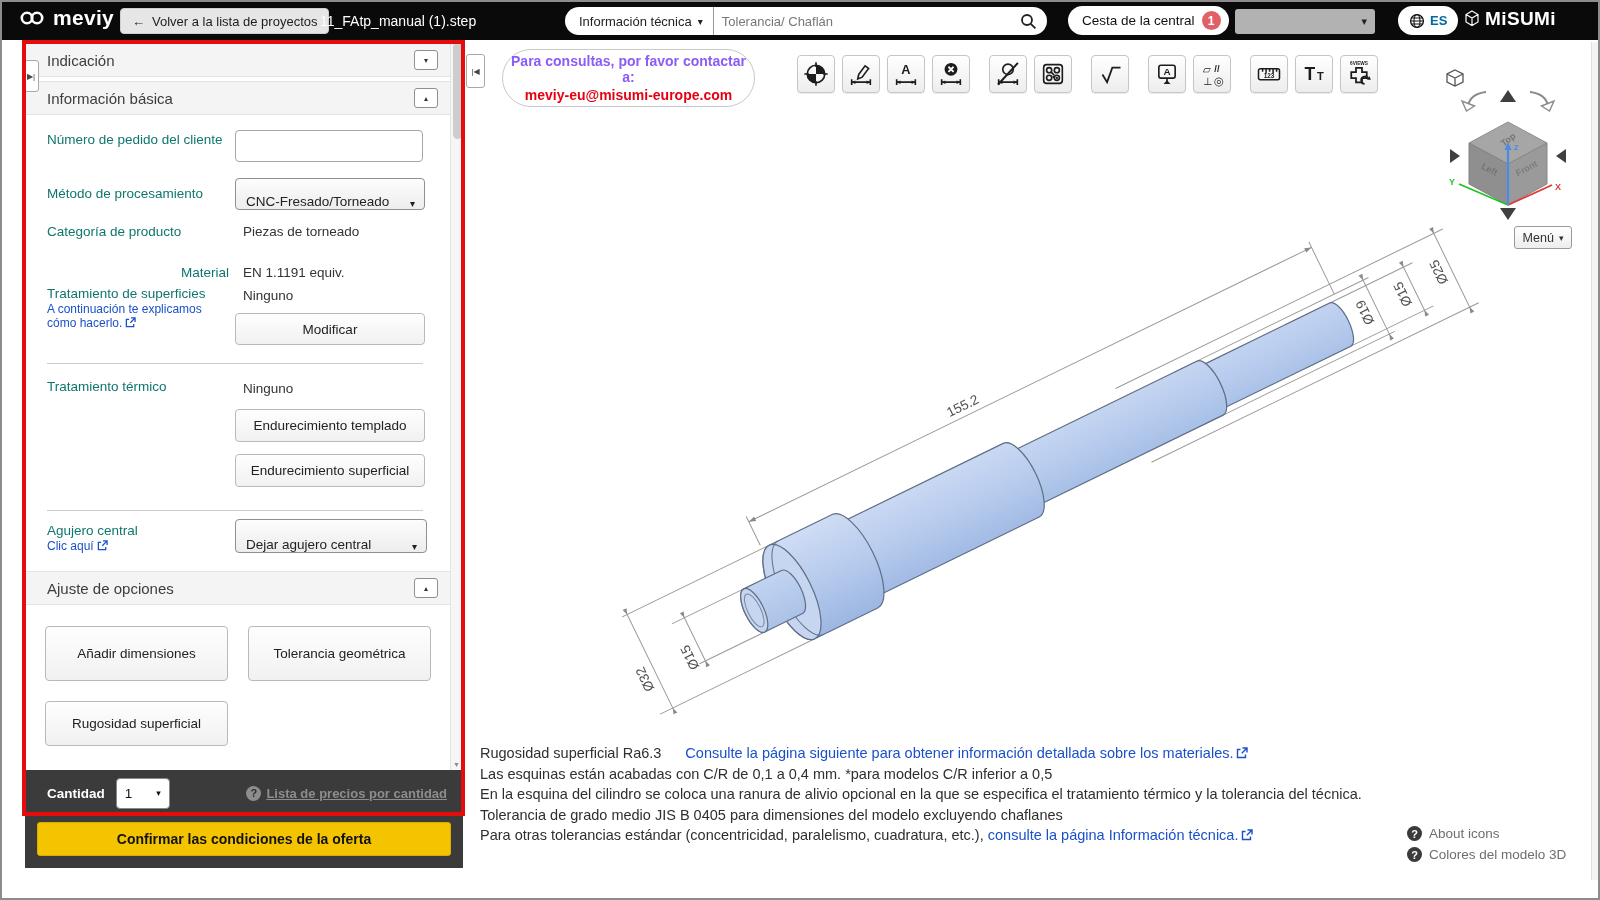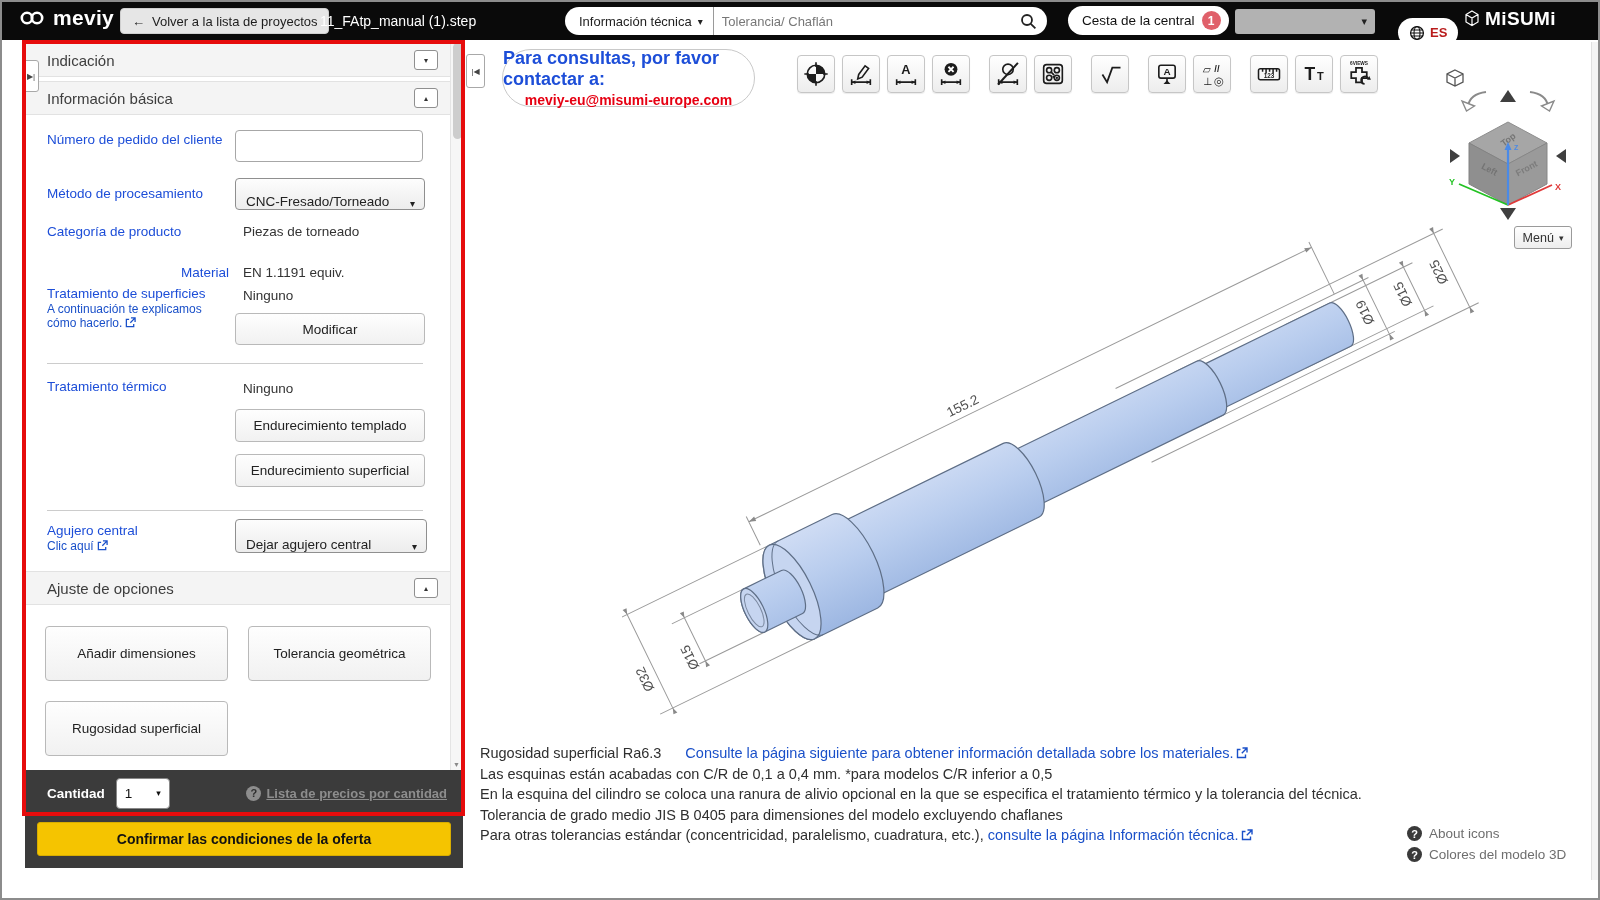--- a/index.html
+++ b/index.html
@@ -16,32 +16,32 @@
     background:#e6e6e6; border:1px solid #cfcfcf; border-radius:4px; padding:0 11px; font-size:13px; color:#1d1d1d; cursor:pointer;}
   .filename { position:absolute; left:318px; top:0; height:38px; line-height:38px; color:#fff; font-size:14px; }
   .searchwrap { position:absolute; left:563px; top:5px; width:482px; height:28px; background:#fff; border-radius:14px; display:flex; align-items:center; overflow:hidden; }
   .search-cat { display:flex; align-items:center; gap:6px; padding:0 10px 0 14px; height:100%; border-right:1px solid #9a9a9a; font-size:13px; color:#222; cursor:pointer; white-space:nowrap;}
   .search-input { flex:1; border:none; outline:none; font-size:13px; color:#333; padding:0 8px; font-family:"Liberation Sans",sans-serif;}
   .search-input::placeholder { color:#777; }
   .mag { margin-right:10px; }
   .cart-pill { position:absolute; left:1066px; top:4px; height:29px; background:#fff; border-radius:15px; display:flex; align-items:center; gap:7px; padding:0 8px 0 14px; font-size:13.5px; color:#111; cursor:pointer; }
   .cart-badge { width:19px; height:19px; border-radius:50%; background:#e0606a; color:#fff; font-size:12px; font-weight:bold; display:flex; align-items:center; justify-content:center; }
   .gray-select { position:absolute; left:1233px; top:7px; width:140px; height:25px; background:#b2b2b2; border-radius:3px; display:flex; align-items:center; justify-content:flex-end; padding-right:8px; color:#222; font-size:11px; cursor:pointer;}
-  .lang-pill { position:absolute; left:1396px; top:16px; height:29px; background:#fff; border-radius:15px; display:flex; align-items:center; gap:5px; padding:0 11px; font-size:13px; font-weight:bold; color:#b91c1c; cursor:pointer; }
+  .lang-pill { position:absolute; left:1396px; top:4px; height:29px; background:#fff; border-radius:15px; display:flex; align-items:center; gap:5px; padding:0 11px; font-size:13px; font-weight:bold; color:#0369a1; cursor:pointer; }
   .misumi { position:absolute; left:1462px; top:6px; display:flex; align-items:center; gap:5px; color:#fff; font-size:19px; font-weight:800; letter-spacing:.4px; }
 
   
   .sidebar { position:absolute; left:23px; top:38px; width:438px; height:730px; background:#fff; }
   .sb-scroll { position:absolute; right:0; top:0; width:13px; height:100%; background:#f6f6f6; border-left:1px solid #e4e4e4; }
   .sb-thumb { position:absolute; left:2px; top:3px; width:9px; height:96px; background:#cdcdcd; border-radius:5px; }
   .sb-down { position:absolute; left:2px; bottom:2px; font-size:7px; color:#8a8a8a; }
   .hdr { position:absolute; left:0; width:425px; height:34px; background:#f4f4f4; border-top:1px solid #e2e2e2; border-bottom:1px solid #e2e2e2; display:flex; align-items:center; justify-content:space-between; padding:0 12px 0 22px; }
   .hdr-t { font-size:15px; color:#3d3d3d; }
   .tgl { width:24px; height:20px; background:#fff; border:1px solid #8f8f8f; border-radius:3px; font-size:8px; color:#333; display:flex; align-items:center; justify-content:center; cursor:pointer; }
-  .lbl { position:absolute; left:22px; width:182px; font-size:13.5px; color:#1d4ed8; line-height:16px; }
+  .lbl { position:absolute; left:22px; width:182px; font-size:13.5px; color:#0f766e; line-height:16px; }
   .val { position:absolute; left:218px; font-size:13.5px; color:#333; }
   .inp { position:absolute; left:210px; width:188px; height:32px; border:1px solid #a7a7a7; border-radius:4px; background:#fff; font-size:13px; padding:0 8px; outline:none; font-family:"Liberation Sans",sans-serif;}
   .sel { position:absolute; left:210px; width:190px; height:32px; background:linear-gradient(#fdfdfd,#ededed); border:1px solid #8f8f8f; border-radius:4px; display:flex; align-items:flex-end; justify-content:space-between; padding:0 9px 0 10px; font-size:13.5px; color:#222; cursor:pointer; }
   .sel .chv { font-size:10px; color:#222; }
   .pbtn { position:absolute; background:linear-gradient(#fefefe,#f1f1f1); border:1px solid #b9b9b9; border-radius:4px; font-size:13.5px; color:#222; display:flex; align-items:center; justify-content:center; text-align:right; cursor:pointer; font-family:"Liberation Sans",sans-serif;}
   .blue { color:#1a50c9; font-size:12px; cursor:pointer; }
   .divider { position:absolute; left:22px; width:376px; height:1px; background:#ccc; }
   .extl { display:inline-block; vertical-align:-1px; margin-left:3px; }
 
   .qty-bar { position:absolute; left:23px; top:768px; width:438px; height:46px; background:#3b3b3b; display:flex; align-items:center; }
@@ -49,21 +49,21 @@
   .qty-sel { width:54px; height:31px; margin-left:11px; background:#fff; border:1px solid #888; border-radius:4px; display:flex; align-items:center; justify-content:space-between; padding:0 8px; font-size:13.5px; color:#111; cursor:pointer; }
   .price-link { margin-left:auto; margin-right:16px; color:#8d8d8d; font-size:13px; font-weight:bold; text-decoration:underline; display:flex; align-items:center; gap:5px; cursor:pointer; }
   .qmark { width:15px; height:15px; border-radius:50%; background:#7d7d7d; color:#2e2e2e; background:#8d8d8d; color:#3b3b3b; font-size:11px; font-weight:bold; display:inline-flex; align-items:center; justify-content:center; }
   .confirm-strip { position:absolute; left:23px; top:814px; width:438px; height:52px; background:#3b3b3b; }
   .confirm-btn { position:absolute; left:12px; top:6px; width:414px; height:34px; background:#f5c400; border:1px solid #d8ad00; border-radius:3px; font-size:14px; font-weight:bold; color:#121212; display:flex; align-items:center; justify-content:center; cursor:pointer; font-family:"Liberation Sans",sans-serif;}
   .red-frame { position:absolute; left:20px; top:38px; width:443px; height:776px; border:4px solid #e60c0c; pointer-events:none; z-index:60; }
 
   
   .handle { position:absolute; background:#fff; border:1px solid #a8a8a8; border-radius:3px; font-size:8px; color:#444; display:flex; align-items:center; justify-content:center; cursor:pointer; z-index:5;}
   .contact { position:absolute; left:500px; top:47px; width:253px; height:58px; border:1px solid #c9c9c9; border-radius:29px; background:#fff; display:flex; flex-direction:column; align-items:center; justify-content:center; gap:2px; }
-  .contact .l1 { font-size:18px; font-weight:bold; color:#1d4ed8; }
+  .contact .l1 { font-size:14px; font-weight:bold; color:#8b5cf6;text-align:center; }
   .contact .l2 { font-size:14px; font-weight:bold; color:#e60012; }
   .toolbar { position:absolute; left:795px; top:53px; display:flex; }
   .tb-btn { width:38px; height:38px; margin-right:7px; background:linear-gradient(#ffffff,#ededed); border:1px solid #c6c6c6; border-radius:4px; display:flex; align-items:center; justify-content:center; cursor:pointer; box-shadow:0 1px 1px rgba(0,0,0,.08); }
   .tb-gap { margin-left:12px; }
 
   .menu-btn { position:absolute; left:1512px; top:224px; width:58px; height:23px; background:linear-gradient(#fff,#ededed); border:1px solid #9a9a9a; border-radius:3px; font-size:12.5px; color:#333; display:flex; align-items:center; justify-content:center; gap:5px; cursor:pointer; }
 
   .notes { position:absolute; left:478px; top:741px; width:1110px; font-size:14.5px; color:#2f2f2f; line-height:20.6px; }
   .notes .ln { white-space:nowrap; }
   .nlink { color:#1a50c9; cursor:pointer; }
@@ -185,21 +185,21 @@
       <span class="chv">▾</span>
     </div>
 
     <div class="hdr" style="top:531px;">
       <span class="hdr-t">Ajuste de opciones</span>
       <span class="tgl">▴</span>
     </div>
 
     <button class="pbtn" style="left:20px; top:586px; width:183px; height:55px;">Añadir dimensiones</button>
     <button class="pbtn" style="left:223px; top:586px; width:183px; height:55px;">Tolerancia geométrica</button>
-    <button class="pbtn" style="left:20px; top:661px; width:183px; height:55px;">Rugosidad superficial</button>
+    <button class="pbtn" style="left:20px; top:661px; width:183px; height:45px;">Rugosidad superficial</button>
 
     <div class="sb-scroll">
       <div class="sb-thumb"></div>
       <div class="sb-down">▼</div>
     </div>
   </aside>
 
   <div class="qty-bar">
     <span class="qty-lbl">Cantidad</span>
     <div class="qty-sel">

